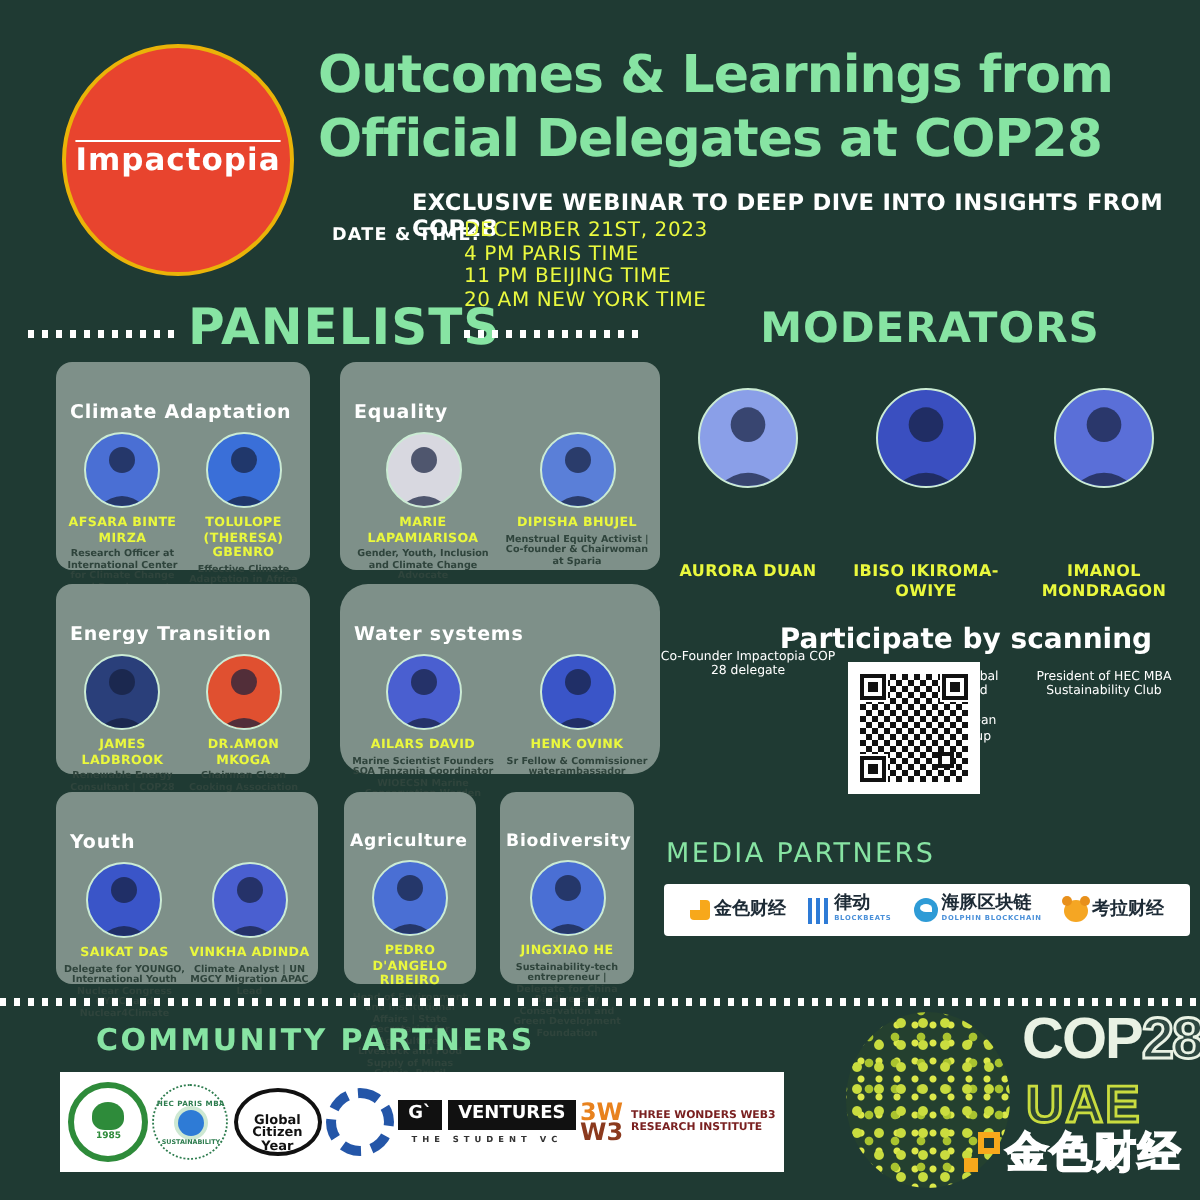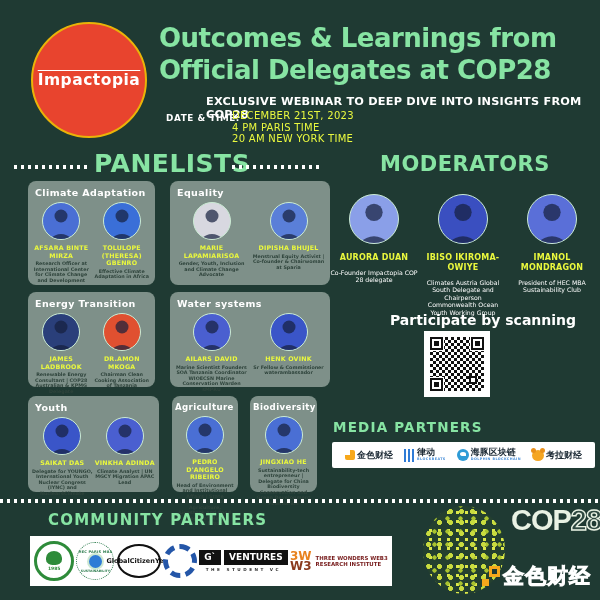--- a/index.html
+++ b/index.html
@@ -19,56 +19,56 @@
   
   .panelists-heading{position:absolute;left:94px;top:149px;color:#87E4A3;font-size:25px;font-weight:800;letter-spacing:.5px;}
   .dots{height:4px;background:repeating-linear-gradient(90deg,#fff 0 3px,transparent 3px 7px);position:absolute;}
   .dots-left{left:14px;top:165px;width:74px;}
   .dots-right{left:232px;top:165px;width:90px;}
   .dots-sep{left:0;top:499px;width:600px;}
   .moderators-heading{position:absolute;left:340px;top:152px;width:250px;text-align:center;color:#87E4A3;
     font-size:21px;font-weight:800;letter-spacing:.5px;}
 
   
-  .card{position:absolute;background:#7E9089;border-radius:8px;padding:5px 3px;box-sizing:border-box;}
+  .card{position:absolute;background:#7E9089;border-radius:8px;padding:19px 3px;box-sizing:border-box;}
   .card-0{left:28px;top:181px;width:127px;height:104px;}
   .card-1{left:170px;top:181px;width:160px;height:104px;}
   .card-2{left:28px;top:292px;width:127px;height:95px;}
-  .card-3{left:170px;top:292px;width:160px;height:95px;}
+  .card-3{left:170px;top:292px;width:160px;height:95px;border-radius:14px;}
   .card-4{left:28px;top:396px;width:131px;height:96px;}
   .card-5{left:172px;top:396px;width:66px;height:96px;}
   .card-6{left:250px;top:396px;width:67px;height:96px;}
   .card-title{color:#fff;font-weight:700;font-size:9.5px;letter-spacing:.4px;margin:1px 0 4px 4px;}
   .card-title.center{margin-left:0;font-size:8.6px;}
   .people{display:flex;justify-content:space-around;}
   .person{display:flex;flex-direction:column;align-items:center;flex:1;padding:0 1px;}
   .avatar{width:36px;height:36px;border-radius:50%;border:1.5px solid #CBEBD4;overflow:hidden;flex:none;}
   .pname{margin-top:4px;color:#EAF83D;font-size:6.3px;font-weight:700;text-align:center;line-height:7.6px;letter-spacing:.2px;}
   .pdesc{margin-top:2px;color:#2F443C;font-size:4.8px;line-height:5.5px;text-align:center;font-weight:600;}
 
   
   .moderators-row{position:absolute;left:330px;top:194px;width:266px;display:flex;justify-content:space-between;}
-  .mod{width:88px;display:flex;flex-direction:column;align-items:center;}
+  .mod{width:88px;display:flex;flex-direction:column;align-items:center;gap:28px;}
   .mod .avatar{width:48px;height:48px;}
   .mod .pname{font-size:8px;line-height:10px;margin-top:9px;}
   .mod .pdesc{color:#fff;font-size:6.2px;line-height:7.4px;margin-top:6px;font-weight:400;}
 
   
   .participate{position:absolute;left:360px;top:312px;width:246px;text-align:center;color:#fff;font-weight:800;font-size:14px;}
   .qr{position:absolute;left:424px;top:331px;width:66px;height:66px;background:#fff;}
   .qr-noise{position:absolute;left:6px;top:6px;right:6px;bottom:6px;
     background:conic-gradient(#111 90deg,#fff 0 180deg,#111 0 270deg,#fff 0);background-size:6px 6px;}
   .finder{position:absolute;width:15px;height:15px;background:#fff;border:0;box-sizing:border-box;}
   .finder b{position:absolute;left:1px;top:1px;right:1px;bottom:1px;border:2.5px solid #111;display:block;}
   .finder i{position:absolute;left:5px;top:5px;width:5px;height:5px;background:#111;display:block;}
   .f-tl{left:5px;top:5px;} .f-tr{right:5px;top:5px;} .f-bl{left:5px;bottom:5px;}
   .qr-align{position:absolute;right:13px;bottom:13px;width:8px;height:8px;background:#fff;border:2px solid #111;box-sizing:border-box;}
 
   
-  .media-heading{position:absolute;left:333px;top:419px;color:#87E4A3;font-size:13.5px;font-weight:700;letter-spacing:1.2px;}
+  .media-heading{position:absolute;left:333px;top:419px;color:#87E4A3;font-size:13.5px;font-weight:400;letter-spacing:1.2px;}
   .media-strip{position:absolute;left:332px;top:442px;width:263px;height:26px;background:#fff;border-radius:2px;
     display:flex;align-items:center;justify-content:space-evenly;padding:0 2px;box-sizing:border-box;}
   .mlogo{display:flex;align-items:center;gap:2px;}
   .mtext{display:flex;flex-direction:column;line-height:1;}
   .mname{font-size:9px;font-weight:800;color:#1d2b36;}
   .msub{font-size:3.4px;color:#4a90d9;font-weight:700;letter-spacing:.4px;margin-top:1px;}
   .micon{flex:none;position:relative;display:inline-block;}
   .mi0{width:10px;height:10px;background:#F7A81B;border-radius:2px;}
   .mi0::after{content:"";position:absolute;left:0;top:0;width:5px;height:5px;background:#fff;}
   .mi1{width:11px;height:13px;background:repeating-linear-gradient(90deg,#2E7BD6 0 2px,transparent 2px 4px);}
@@ -87,21 +87,21 @@
     display:flex;flex-direction:column;align-items:center;justify-content:center;background:#fff;}
   .seal .glyph{width:16px;height:14px;border-radius:50% 50% 40% 40%;background:#2E8B3A;}
   .seal .yr{font-size:4.5px;font-weight:700;color:#2E8B3A;margin-top:1px;}
   .hec{width:38px;height:38px;border-radius:50%;border:1.5px dotted #2E7D4F;box-sizing:border-box;
     display:flex;flex-direction:column;align-items:center;justify-content:center;background:#fff;text-align:center;}
   .hec .l1{font-size:3.6px;font-weight:800;color:#2E7D4F;letter-spacing:.2px;}
   .hec .globe{width:13px;height:13px;border-radius:50%;background:#2E7BD6;margin:1px 0;
     box-shadow:0 0 0 2px #CDE8D2;}
   .hec .l2{font-size:3.2px;font-weight:800;color:#2E7D4F;}
   .gcy{width:44px;height:34px;border:2px solid #111;border-radius:50%;box-sizing:border-box;
-    display:flex;flex-direction:row;align-items:center;justify-content:center;line-height:1;}
+    display:flex;flex-direction:column;align-items:center;justify-content:flex-end;line-height:1;}
   .gcy div{font-size:6.5px;font-weight:800;color:#111;}
   .star{width:34px;height:34px;border-radius:50%;box-sizing:border-box;border:5px dashed #2456A8;background:#fff;}
   .gv{display:flex;flex-direction:column;align-items:center;gap:2px;}
   .gv .boxes{display:flex;gap:3px;}
   .gv .bx{background:#111;color:#fff;font-weight:800;font-size:9px;padding:3px 5px;line-height:1;}
   .gv .sub{font-size:4.2px;letter-spacing:2.5px;color:#333;font-weight:700;}
   .w3{display:flex;align-items:center;gap:4px;}
   .w3 .mark{display:flex;flex-direction:column;line-height:.85;font-weight:800;font-size:12px;}
   .w3 .mark span:first-child{color:#E8821E;}
   .w3 .mark span:last-child{color:#8B3A1E;}
@@ -139,20 +139,21 @@
 
   <div class="title">
     <div>Outcomes &amp; Learnings from</div>
     <div>Official Delegates at COP28</div>
   </div>
   <div class="subtitle">EXCLUSIVE WEBINAR TO DEEP DIVE INTO INSIGHTS FROM COP28</div>
   <div class="dt-label">DATE &amp; TIME:</div>
   <div class="dt-lines">
       <div>DECEMBER 21ST, 2023</div>
       <div>4 PM PARIS TIME</div>
+      <div>11 PM BEIJING TIME</div>
       <div>20 AM NEW YORK TIME</div>
     </div>
 
   <div class="dots dots-left"></div>
   <div class="panelists-heading">PANELISTS</div>
   <div class="dots dots-right"></div>
   <div class="moderators-heading">MODERATORS</div>
 
   <div>
       <div class="card card-0">
@@ -408,20 +409,21 @@
           <div class="txt">
             <div>THREE WONDERS WEB3</div>
             <div>RESEARCH INSTITUTE</div>
           </div>
         </div>
       </div>
     </div>
 
   <div class="cop-circle"></div>
   <div class="cop-text"><span class="solid">COP</span><span class="outline">28</span></div>
+  <div class="uae-text">UAE</div>
 
   <div class="watermark">
     <span class="wm-icon">
         <b class="a"></b>
         <b class="b"></b>
         <b class="c"></b>
       </span>
     <span class="wm-text">金色财经</span>
   </div>
 

